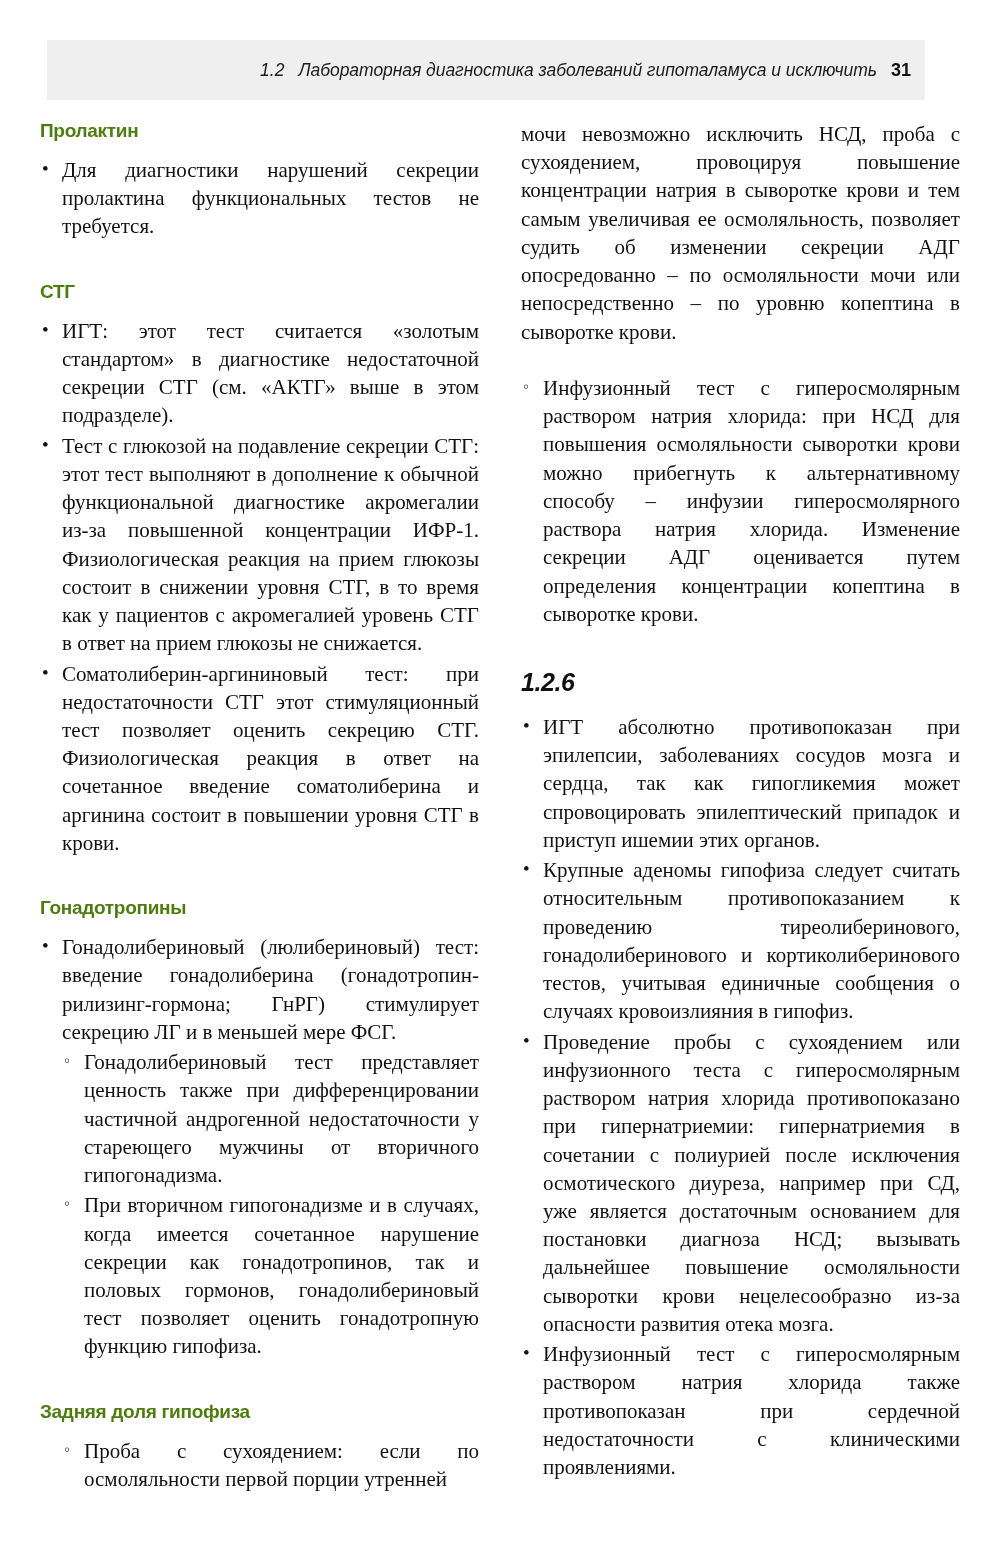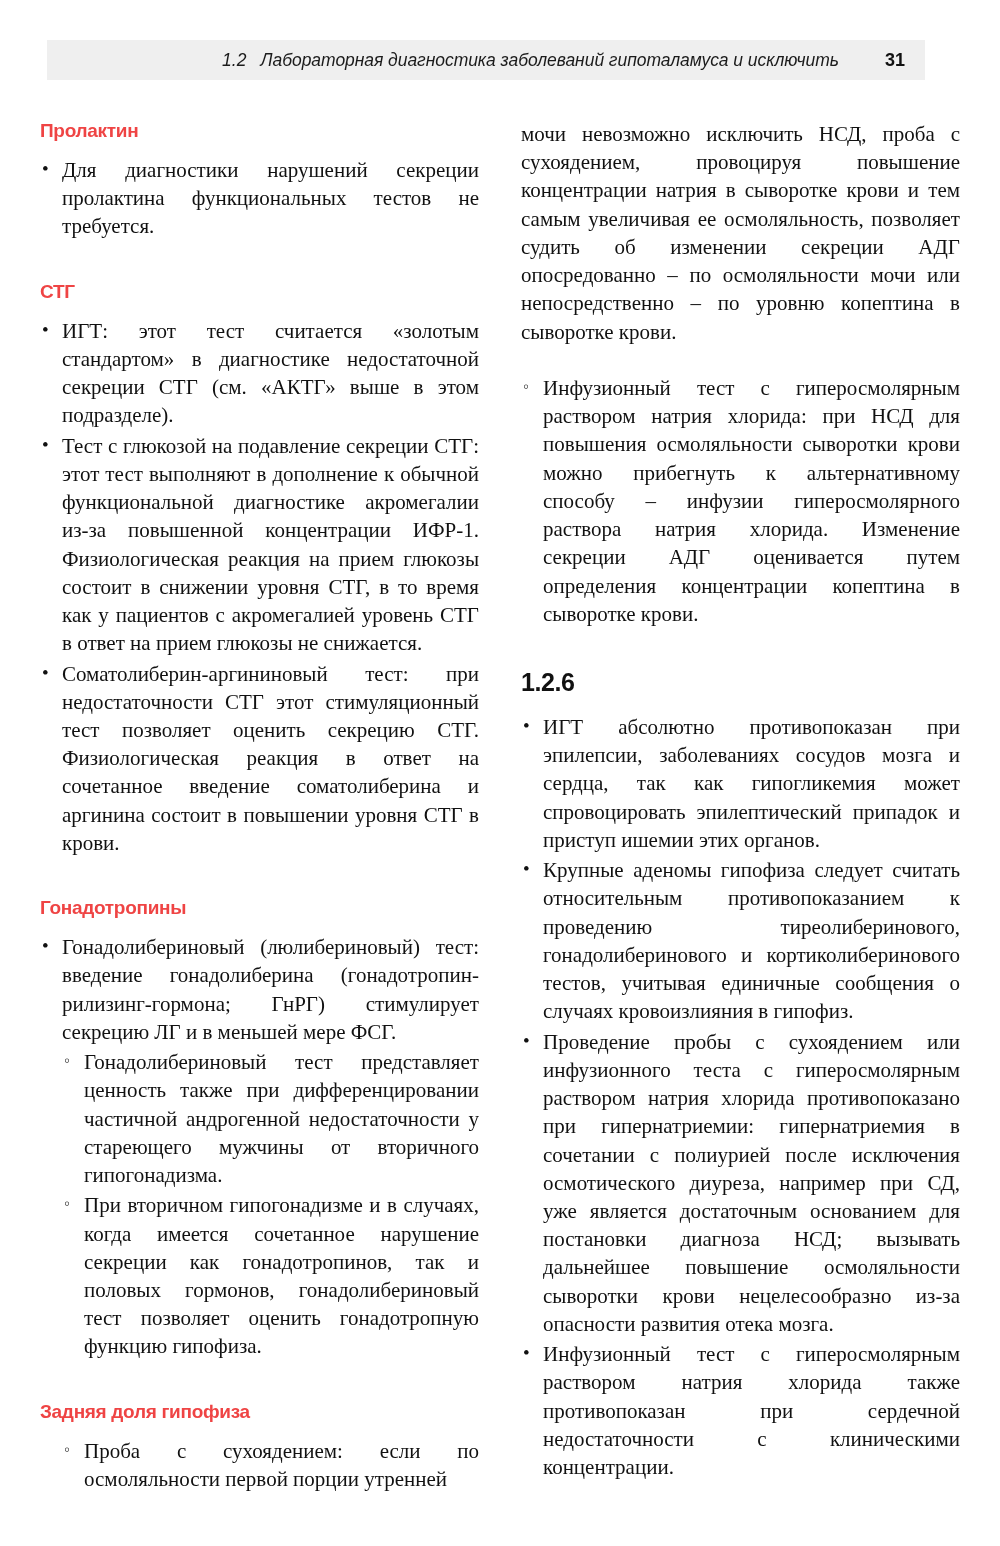--- a/index.html
+++ b/index.html
@@ -15,27 +15,27 @@
     color: #111111;
     overflow: hidden;
   }
 
   
   .page-header {
     position: absolute;
     left: 47px;
     top: 40px;
     width: 878px;
-    height: 40px;
+    height: 60px;
     background: #efefef;
     display: flex;
     align-items: center;
     justify-content: flex-end;
     box-sizing: border-box;
-    padding-right: 20px;
+    padding-right: 14px;
   }
   .header-inner {
     display: flex;
     align-items: baseline;
     gap: 14px;
     white-space: nowrap;
   }
   .header-num {
     font-family: "Liberation Sans", sans-serif;
     font-style: italic;
@@ -50,21 +50,20 @@
     font-weight: 400;
     font-size: 17.5px;
     color: #1b1b1b;
     letter-spacing: -0.05px;
   }
   .header-page {
     font-family: "Liberation Sans", sans-serif;
     font-weight: 700;
     font-size: 18px;
     color: #111111;
-    margin-left: 32px;
   }
 
   
   .columns {
     position: absolute;
     left: 40px;
     top: 120px;
     width: 920px;
     height: 1400px;
     display: flex;
@@ -73,36 +72,37 @@
   .column {
     width: 439px;
     position: relative;
   }
 
   
   h3.sub-head {
     font-family: "Liberation Sans", sans-serif;
     font-weight: 700;
     font-size: 19px;
-    color: #ef4444;
+    color: #4d7c0f;
     margin: 0 0 14px 0;
     letter-spacing: -0.3px;
   }
   h3.sub-head.spaced {
     margin-top: 40px;
   }
   h2.section-head {
     font-family: "Liberation Sans", sans-serif;
     font-weight: 700;
     font-size: 25px;
     color: #111111;
     margin: 40px 0 16px 0;
     display: flex;
     align-items: baseline;
     letter-spacing: -0.4px;
+    font-style: italic;
   }
   h2.section-head .sec-num {
     width: 92px;
     flex: none;
   }
 
   
   ul.bullets {
     list-style: none;
     margin: 0;
@@ -198,17 +198,17 @@
     </ul>
 
     <h2 class="section-head">
       <span class="sec-num">1.2.6</span>
     </h2>
 
     <ul class="bullets">
       <li class="lvl1">ИГТ абсолютно противопоказан при эпилепсии, заболеваниях сосудов мозга и сердца, так как гипогликемия может спровоцировать эпилептический припадок и приступ ишемии этих органов.</li>
       <li class="lvl1">Крупные аденомы гипофиза следует считать относительным противопоказанием к проведению тиреолиберинового, гонадолиберинового и кортиколиберинового тестов, учитывая единичные сообщения о случаях кровоизлияния в гипофиз.</li>
       <li class="lvl1">Проведение пробы с сухоядением или инфузионного теста с гиперосмолярным раствором натрия хлорида противопоказано при гипернатриемии: гипернатриемия в сочетании с полиурией после исключения осмотического диуреза, например при СД, уже является достаточным основанием для постановки диагноза НСД; вызывать дальнейшее повышение осмоляльности сыворотки крови нецелесообразно из-за опасности развития отека мозга.</li>
-      <li class="lvl1">Инфузионный тест с гиперосмолярным раствором натрия хлорида также противопоказан при сердечной недостаточности с клиническими концентрации.</li>
+      <li class="lvl1">Инфузионный тест с гиперосмолярным раствором натрия хлорида также противопоказан при сердечной недостаточности с клиническими проявлениями.</li>
     </ul>
   </div>
 
 </div>
 
 </body></html>

